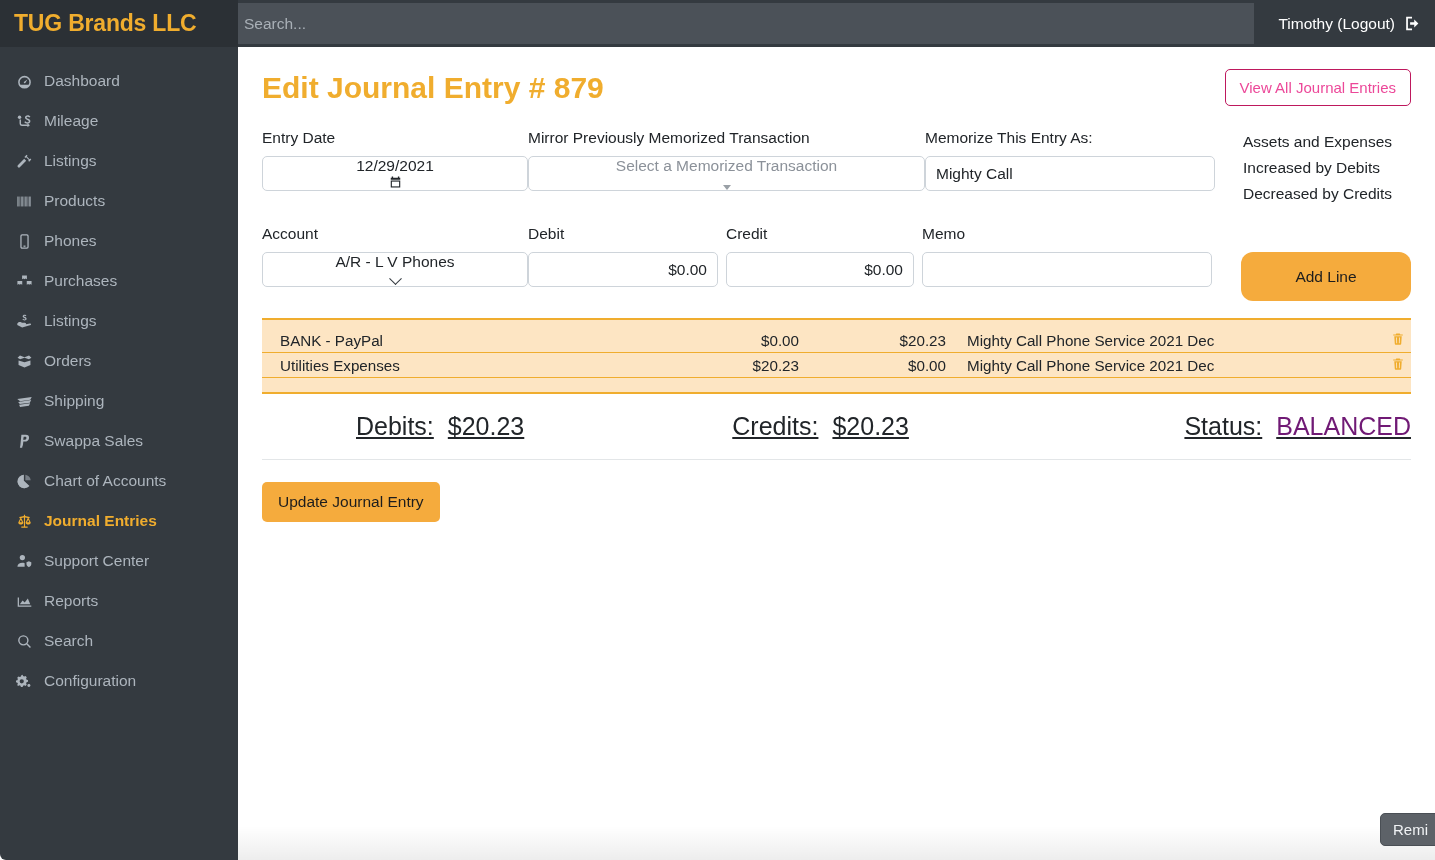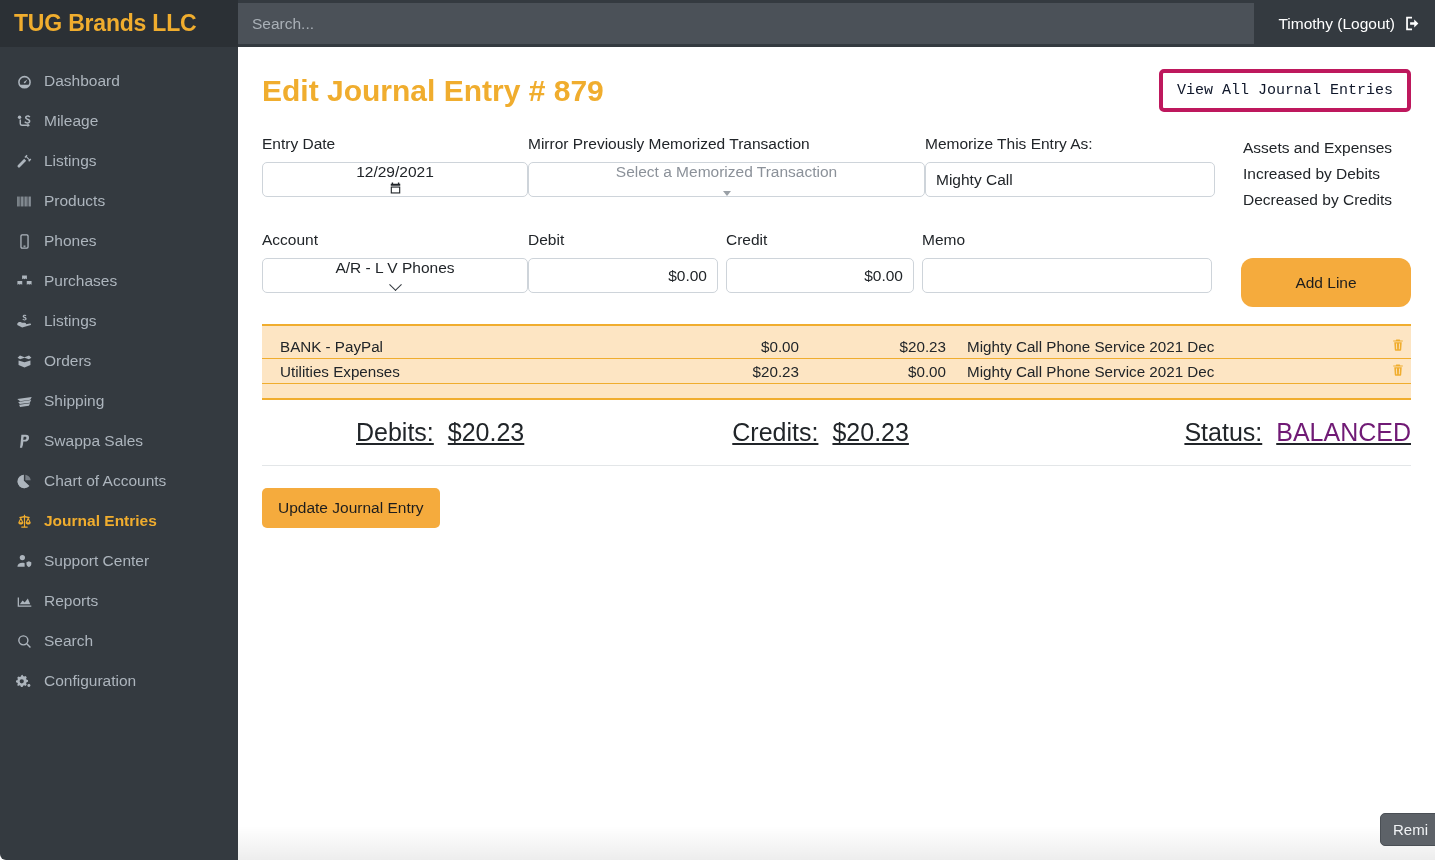--- a/index.html
+++ b/index.html
@@ -62,21 +62,21 @@
   .search-wrap { flex: 1 1 auto; padding: 0; height: 47px; }
   .search-input {
     width: 1016px; height: 41px;
     margin-top: 3px;
     background: #4b5158;
     border: none;
     outline: none;
     color: #e9ecef;
     font-size: 15.5px;
     font-family: "Liberation Sans", sans-serif;
-    padding-left: 14px;
+    padding-left: 6px;
   }
   .search-input::placeholder { color: #a9b0b7; }
   .user-area {
     display: flex; align-items: center; gap: 8px;
     padding-right: 13px; padding-left: 10px;
     height: 47px;
     color: #fff; font-size: 15.5px;
     white-space: nowrap;
   }
   .logout-icon { display: flex; align-items: center; cursor: pointer; color: #fff; }
@@ -86,27 +86,27 @@
   .page-head {
     display: flex; align-items: center; justify-content: space-between;
     padding-top: 22px;
   }
   .page-title {
     color: #f0ad2e;
     font-size: 30px;
     font-weight: bold;
   }
   .btn-outline {
-    border: 4px solid #be185d;
-    color: #0f172a;
+    border: 1px solid #be185d;
+    color: #ec4899;
     background: #fff;
     border-radius: 5px;
     padding: 9px 14px;
     font-size: 15px;
-    font-family: Liberation Mono, monospace;
+    font-family: Liberation Sans, sans-serif;
     cursor: pointer;
   }
 
   .form-grid { margin-top: 23px; }
   .row1, .row2 { display: flex; align-items: flex-start; }
   .col-date  { width: 266px; flex: 0 0 266px; }
   .col-mirror{ width: 397px; flex: 0 0 397px; }
   .col-memo-as { width: 290px; flex: 0 0 290px; }
   .col-note { flex: 1 1 auto; padding-left: 28px; }
 

